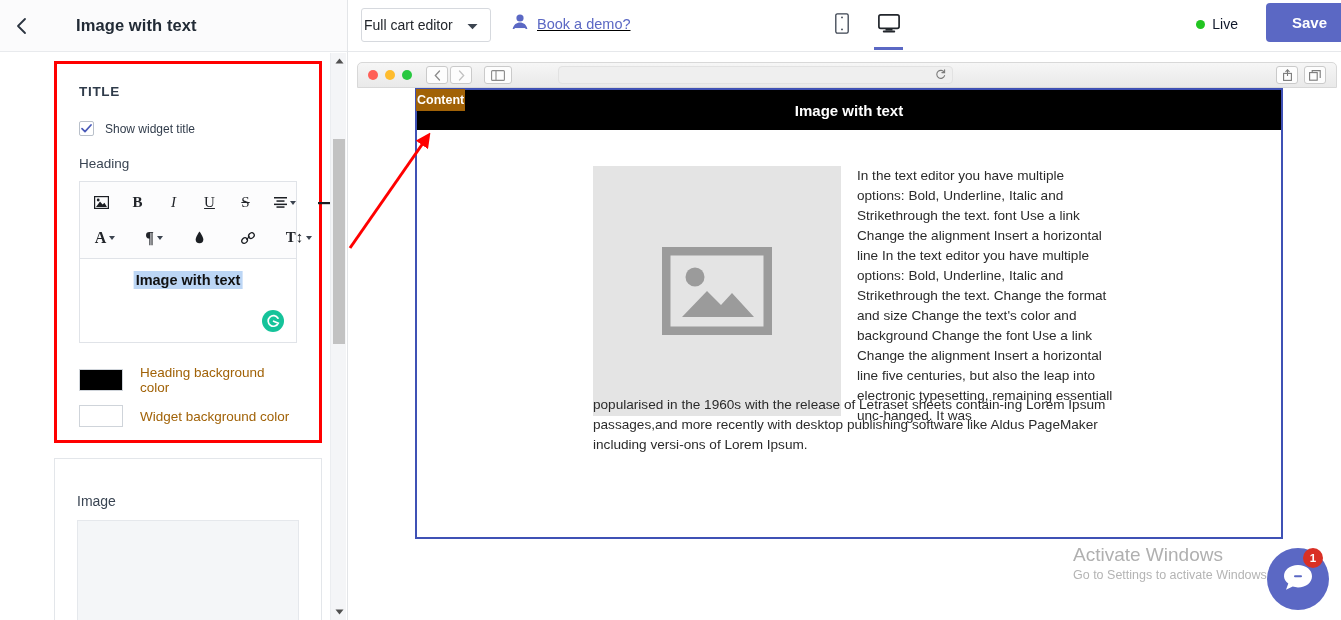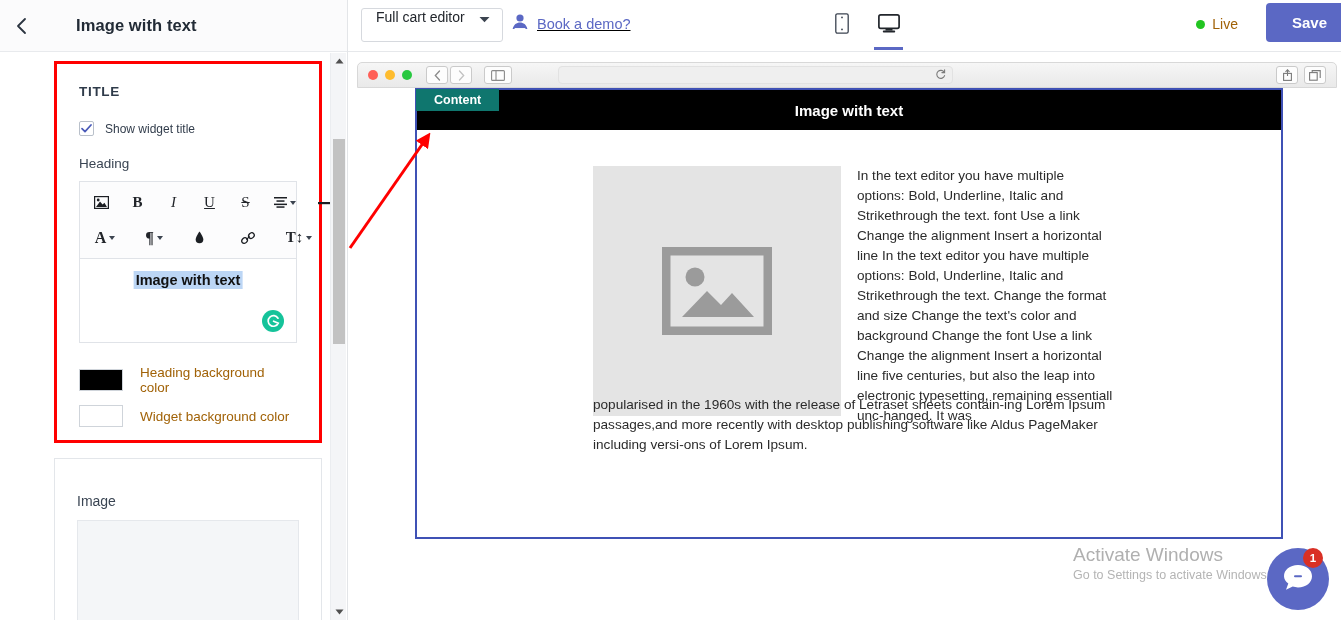--- a/index.html
+++ b/index.html
@@ -165,22 +165,22 @@
   }
 
   
   #topbar {
     position: absolute; left: 348px; top: 0;
     width: 993px; height: 52px;
     background: #ffffff; border-bottom: 1px solid #e6e8eb;
   }
   #full-cart-editor {
     position: absolute; left: 13px; top: 8px;
-    display: flex; gap: 14px;
-    height: 34px; padding: 0 12px 0 14px;
+    display: flex; align-items: center; gap: 14px;
+    height: 34px; padding: 0 12px 0 2px;
     border: 1px solid #d6d9de; border-radius: 3px;
     background: #fff; cursor: pointer;
   }
   #full-cart-editor .fce-label { font-size: 14px; color: #22262c; }
   #book-demo {
     position: absolute; left: 163px; top: 13px;
     display: flex; align-items: center; gap: 8px; cursor: pointer; text-decoration: underline;
   }
   #book-demo .bd-label { font-size: 14.5px; color: #5b68c4; }
   #device-tabs {
@@ -194,21 +194,21 @@
   }
   .device-tab.active::after {
     content: ''; position: absolute; bottom: 0; left: 3px; right: 3px;
     height: 3px; background: #5b68c4;
   }
   #live-status {
     position: absolute; right: 103px; top: 16px;
     display: flex; align-items: center; gap: 7px;
   }
   #live-dot { width: 9px; height: 9px; border-radius: 50%; background: #22c521; }
-  #live-label { font-size: 14px; color: #a16207; }
+  #live-label { font-size: 14px; color: #0f172a; }
   #save-button {
     position: absolute; right: -12px; top: 3px;
     background: #5b68c4; color: #fff;
     border: none; border-radius: 4px;
     font-size: 15px; font-weight: 700;
     font-family: "Liberation Sans", sans-serif;
     padding: 11px 26px; cursor: pointer;
   }
 
   
@@ -245,23 +245,23 @@
   }
   #chrome-right { margin-left: auto; display: flex; gap: 6px; }
 
   #page-frame {
     position: absolute; left: 66px; top: 36px;
     width: 868px; height: 451px;
     border: 2px solid #3f51b5; background: #fff;
   }
   #content-badge {
     position: absolute; left: -1px; top: -1px;
-    background: #0f766e; color: #fff;
+    background: #a16207; color: #fff;
     font-size: 12.5px; font-weight: 700;
-    padding: 4px 18px; z-index: 5; cursor: pointer;
+    padding: 4px 1px; z-index: 5; cursor: pointer;
   }
   #header-bar {
     height: 40px; background: #000000;
     display: flex; align-items: center; justify-content: center;
   }
   #header-bar-title {
     color: #ffffff; font-size: 15px; font-weight: 700;
   }
   #widget-body {
     display: flex; padding: 36px 0 0 0; position: relative;

